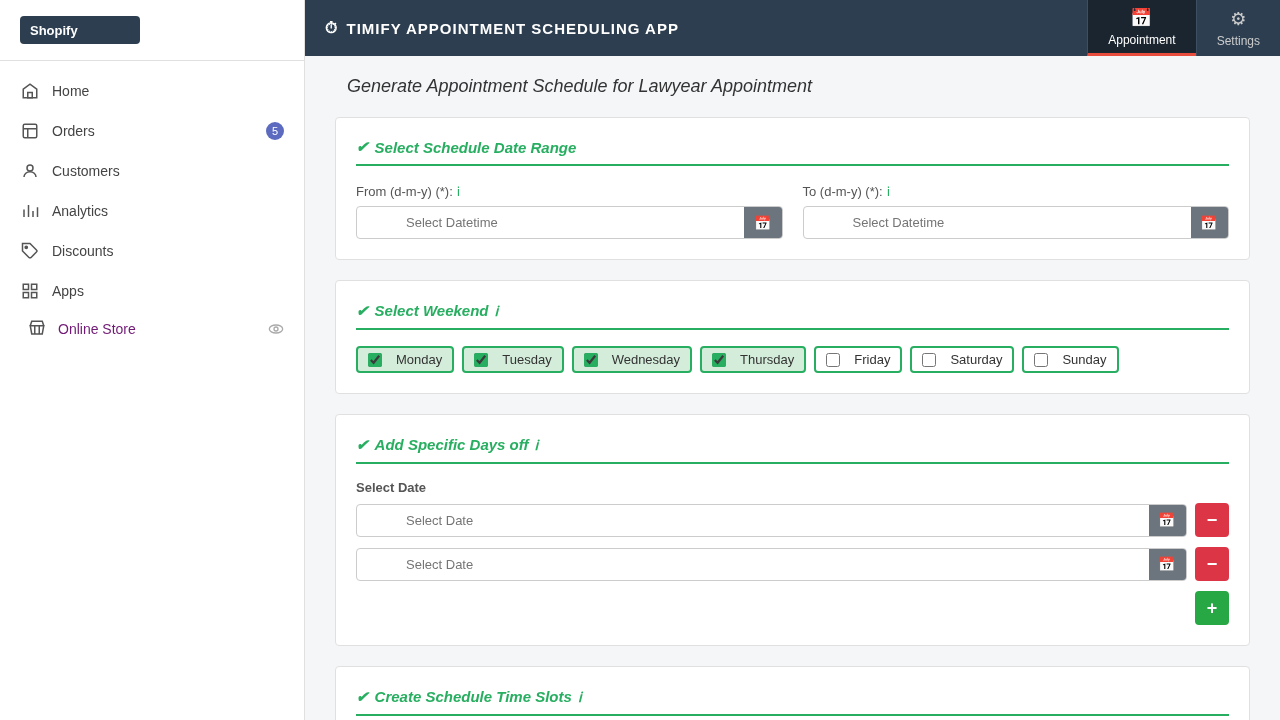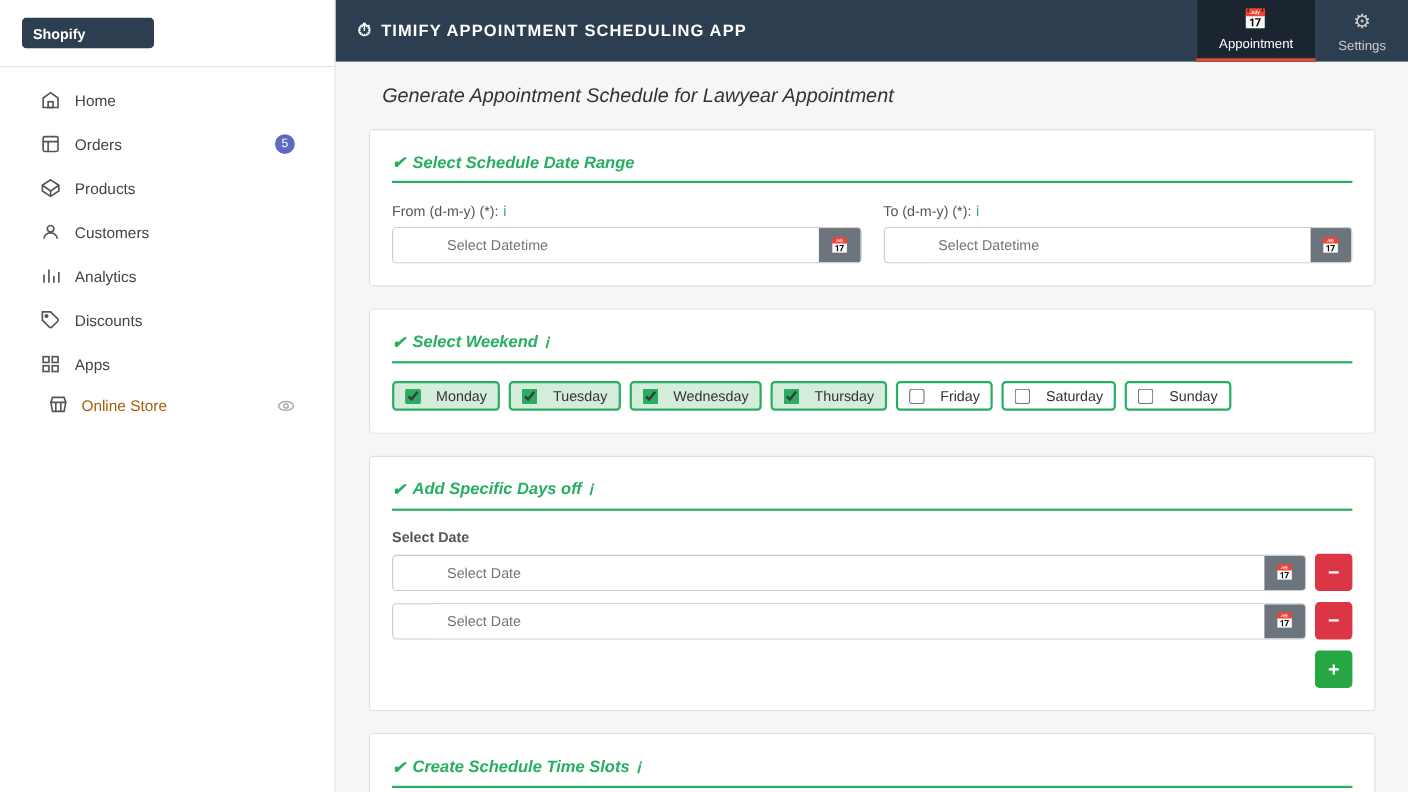--- a/index.html
+++ b/index.html
@@ -1,27 +1,27 @@
 <!DOCTYPE html>
 <html><head>
   <meta charset="utf-8">
   <style>
     * { box-sizing: border-box; margin: 0; padding: 0; }
     body { font-family: -apple-system, BlinkMacSystemFont, 'Segoe UI', sans-serif; background: #f4f6f8; display: flex; height: 720px; width: 1280px; overflow: hidden; }
 
     
     .sidebar { width: 305px; background: #fff; border-right: 1px solid #e0e0e0; display: flex; flex-direction: column; height: 100%; }
     .sidebar-logo { padding: 16px 20px; border-bottom: 1px solid #e0e0e0; }
-    .sidebar-nav { padding: 10px 16px; text-align: center; }
+    .sidebar-nav { padding: 10px 0; text-align: center; }
     .sidebar-item { display: flex; align-items: center; padding: 10px 20px; cursor: pointer; color: #444; font-size: 14px; position: relative; }
     .sidebar-item .icon { width: 20px; height: 20px; margin-right: 12px; display: flex; align-items: center; justify-content: center; }
     .sidebar-item .badge { background: #5c6bc0; color: #fff; border-radius: 50%; font-size: 11px; width: 18px; height: 18px; display: flex; align-items: center; justify-content: center; margin-left: auto; }
     .sidebar-section { padding: 10px 20px 5px; font-size: 11px; font-weight: 600; color: #999; letter-spacing: 0.5px; display: flex; align-items: center; justify-content: space-between; }
     .sidebar-section .plus-icon { cursor: pointer; color: #aaa; }
-    .sidebar-subitem { display: flex; align-items: center; padding: 8px 20px 8px 28px; cursor: pointer; color: #a16207; font-size: 14px; }
+    .sidebar-subitem { display: flex; align-items: center; padding: 8px 20px 8px 28px; cursor: pointer; color: #701a75; font-size: 14px; }
     .sidebar-subitem .icon { width: 20px; height: 20px; margin-right: 10px; }
     .sidebar-subitem .eye-icon { margin-left: auto; color: #aaa; }
 
     
     .main { flex: 1; display: flex; flex-direction: column; overflow: hidden; }
 
     
     .topbar { background: #2c3e50; color: #fff; display: flex; align-items: center; height: 56px; padding: 0; }
     .topbar-title { flex: 1; padding: 0 20px; font-size: 15px; font-weight: 600; letter-spacing: 1px; display: flex; align-items: center; gap: 8px; }
     .topbar-title .clock-icon { font-size: 16px; }
@@ -92,30 +92,20 @@
       <span class="icon">
         <svg width="18" height="18" viewBox="0 0 24 24" fill="none" stroke="#555" stroke-width="2">
             <rect x="3" y="3" width="18" height="18" rx="2"></rect>
             <path d="M3 9h18M9 21V9"></path>
           </svg>
       </span>
       <span>Orders</span>
       <span class="badge">5</span>
     </div>
 
-    <div class="sidebar-item">
-      <span class="icon">
-        <svg width="18" height="18" viewBox="0 0 24 24" fill="none" stroke="#555" stroke-width="2">
-            <polygon points="12,2 22,8.5 22,15.5 12,22 2,15.5 2,8.5"></polygon>
-            <line x1="12" y1="22" x2="12" y2="15.5"></line>
-            <polyline points="22,8.5 12,15.5 2,8.5"></polyline>
-          </svg>
-      </span>
-      <span>Products</span>
-    </div>
 
     <div class="sidebar-item">
       <span class="icon">
         <svg width="18" height="18" viewBox="0 0 24 24" fill="none" stroke="#555" stroke-width="2">
             <circle cx="12" cy="8" r="4"></circle>
             <path d="M4 20c0-4 3.6-7 8-7s8 3 8 7"></path>
           </svg>
       </span>
       <span>Customers</span>
     </div>

